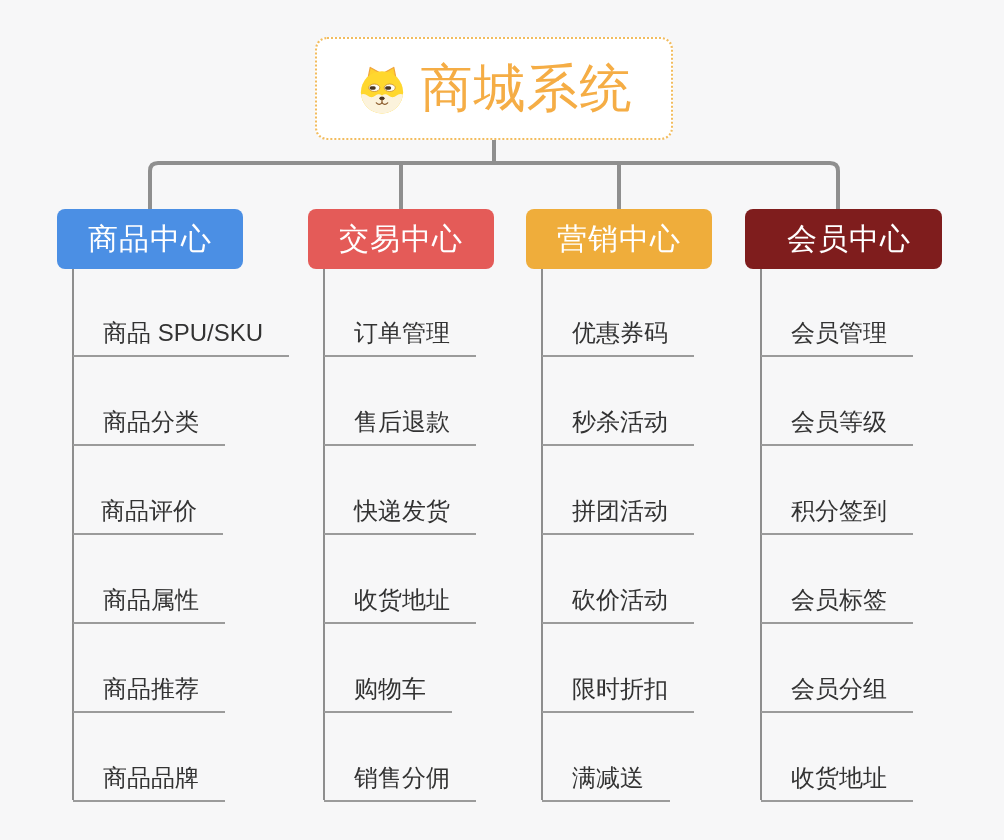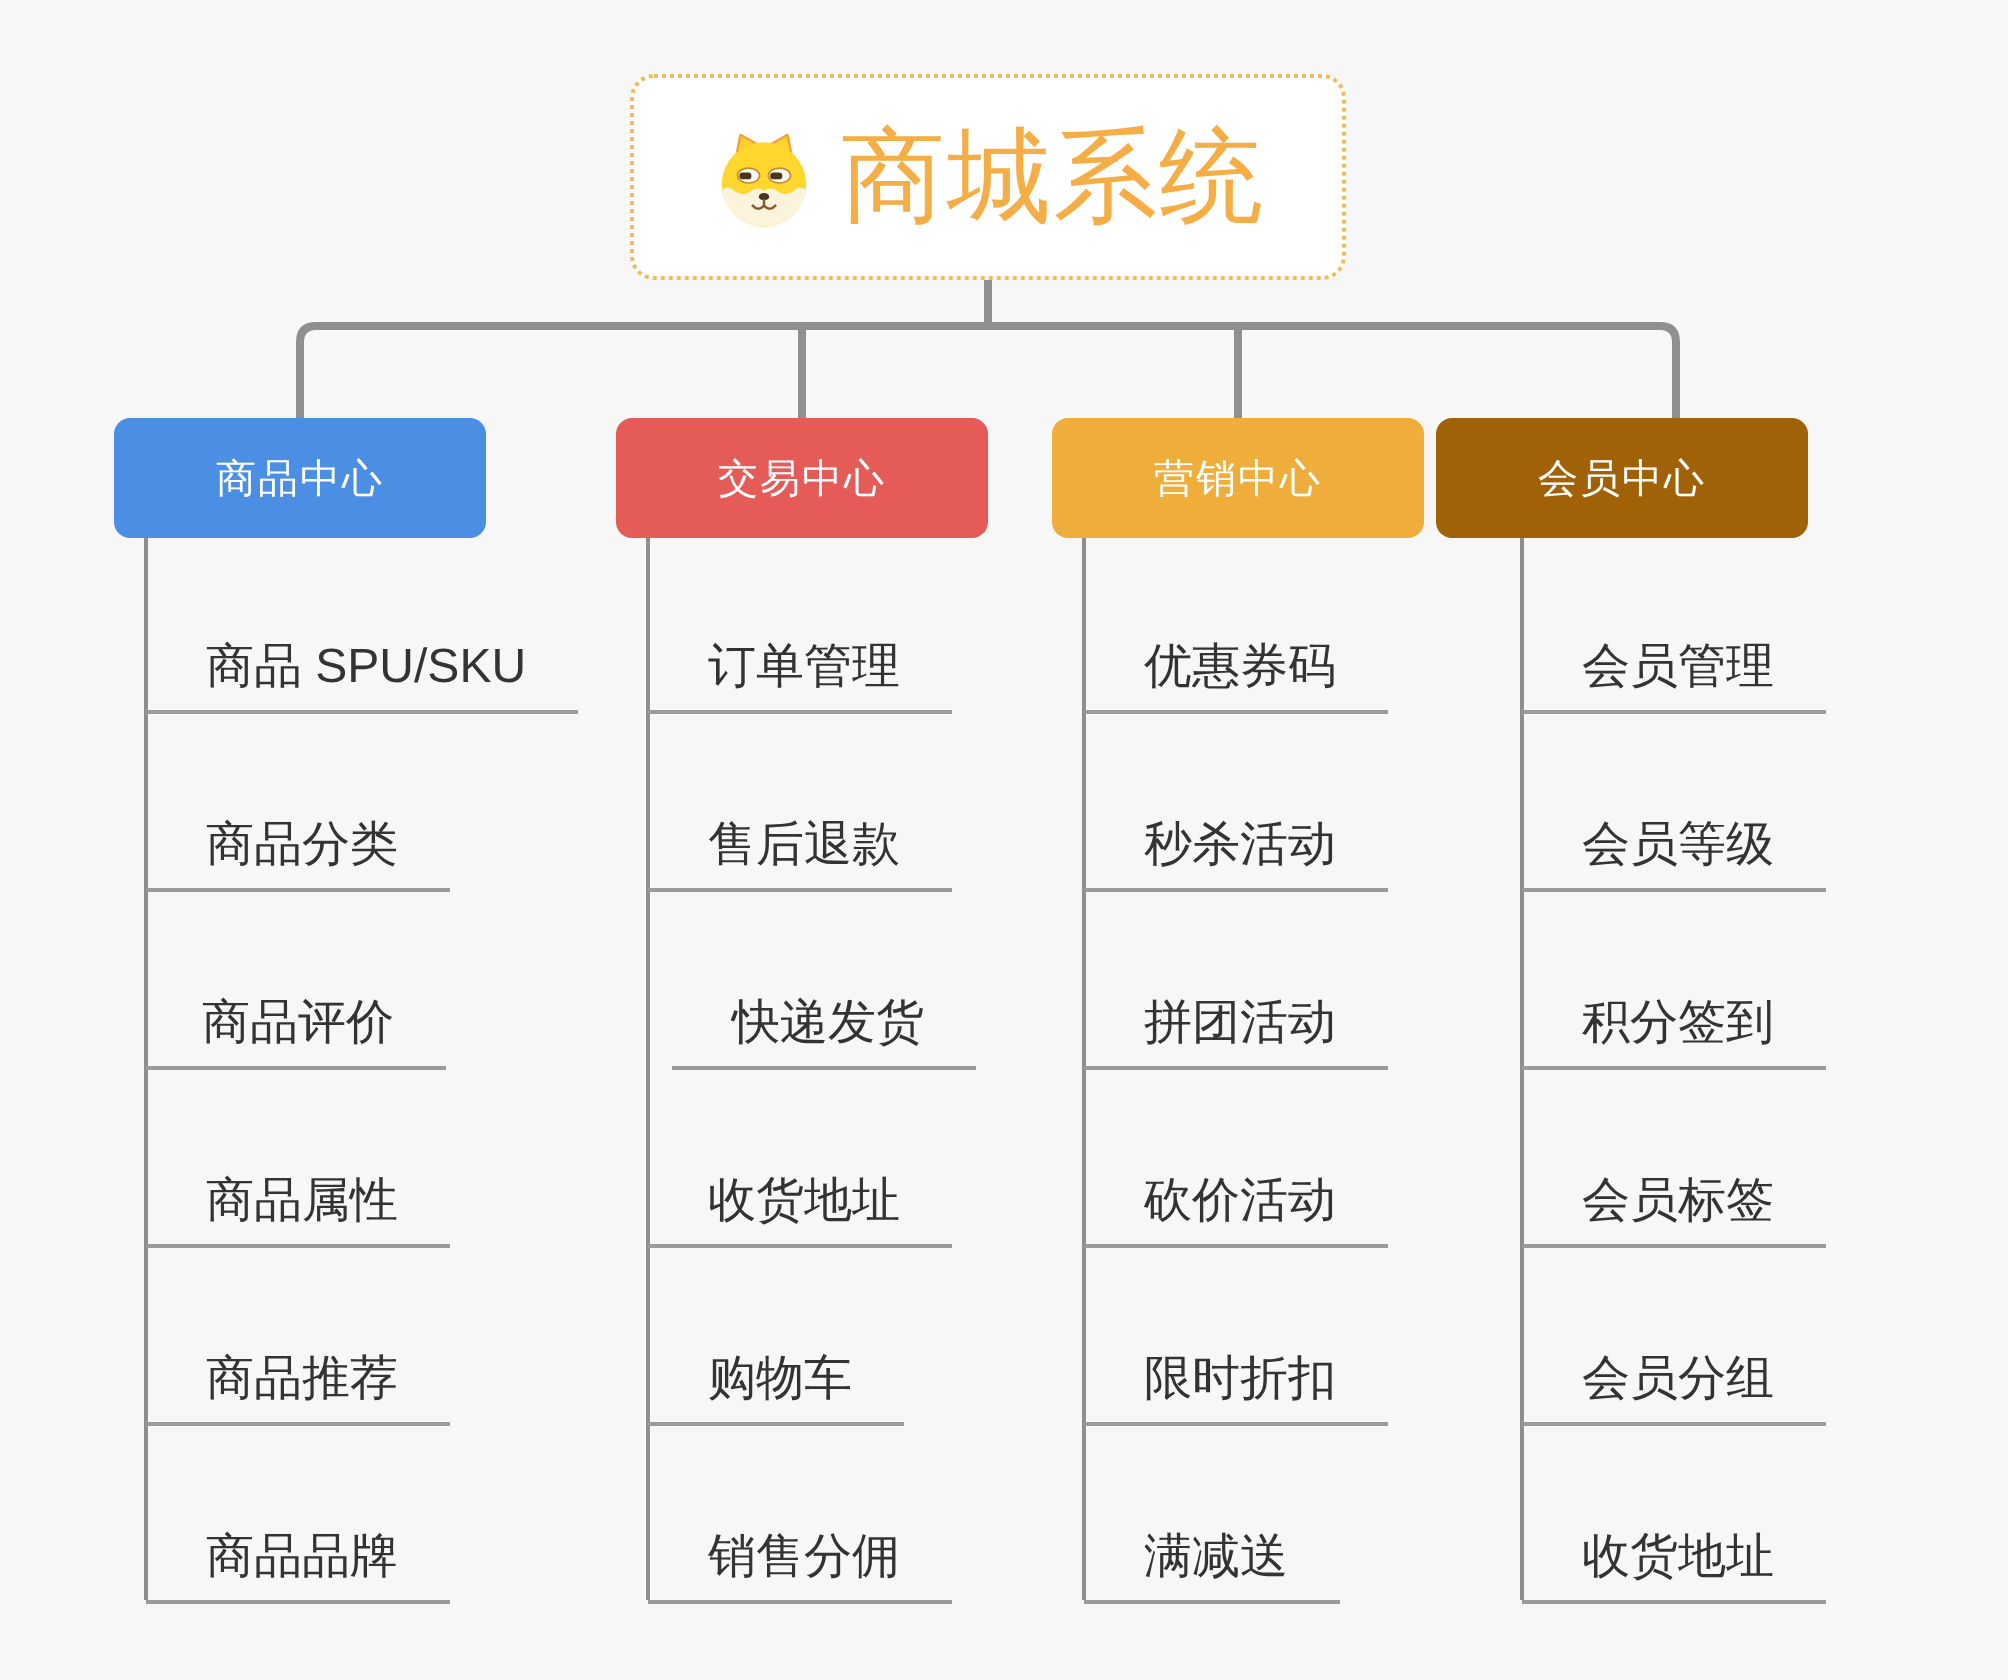--- a/index.html
+++ b/index.html
@@ -37,21 +37,21 @@
     letter-spacing: 1px;
     white-space: nowrap;
   }
   .branch-header {
     position: absolute;
     top: 209px;
     width: 186px; height: 60px;
     border-radius: 8px;
     display: flex; align-items: center; justify-content: center;
     color: #ffffff;
-    font-size: 20px;
+    font-size: 30px;
     letter-spacing: 1px;
     z-index: 2;
     white-space: nowrap;
   }
   .trunk {
     position: absolute;
     width: 2px;
     background: #8e8e8e;
     z-index: 1;
   }
@@ -107,33 +107,33 @@
       <div class="tree-item" style="left: 73px; top: 315px; color: rgb(51, 51, 51); border-bottom-color: rgb(155, 155, 155);">商品 SPU/SKU</div>
       <div class="tree-item" style="left: 73px; top: 404px; color: rgb(51, 51, 51); border-bottom-color: rgb(155, 155, 155);">商品分类</div>
       <div class="tree-item" style="left: 73px; top: 493px; color: rgb(51, 51, 51); border-bottom-color: rgb(155, 155, 155); padding-left: 28px;">商品评价</div>
       <div class="tree-item" style="left: 73px; top: 582px; color: rgb(51, 51, 51); border-bottom-color: rgb(155, 155, 155);">商品属性</div>
       <div class="tree-item" style="left: 73px; top: 671px; color: rgb(51, 51, 51); border-bottom-color: rgb(155, 155, 155);">商品推荐</div>
       <div class="tree-item" style="left: 73px; top: 760px; color: rgb(51, 51, 51); border-bottom-color: rgb(155, 155, 155);">商品品牌</div>
       <div class="branch-header" style="left: 308px; background: rgb(228, 91, 88);">交易中心</div>
       <div class="trunk" style="left: 323px; top: 269px; height: 531px;"></div>
       <div class="tree-item" style="left: 324px; top: 315px; color: rgb(51, 51, 51); border-bottom-color: rgb(155, 155, 155);">订单管理</div>
       <div class="tree-item" style="left: 324px; top: 404px; color: rgb(51, 51, 51); border-bottom-color: rgb(155, 155, 155);">售后退款</div>
-      <div class="tree-item" style="left: 324px; top: 493px; color: rgb(51, 51, 51); border-bottom-color: rgb(155, 155, 155); margin-left: 12px;">快递发货</div>
+      <div class="tree-item" style="left: 324px; top: 493px; color: rgb(51, 51, 51); border-bottom-color: rgb(155, 155, 155);">快递发货</div>
       <div class="tree-item" style="left: 324px; top: 582px; color: rgb(51, 51, 51); border-bottom-color: rgb(155, 155, 155);">收货地址</div>
       <div class="tree-item" style="left: 324px; top: 671px; color: rgb(51, 51, 51); border-bottom-color: rgb(155, 155, 155);">购物车</div>
       <div class="tree-item" style="left: 324px; top: 760px; color: rgb(51, 51, 51); border-bottom-color: rgb(155, 155, 155);">销售分佣</div>
       <div class="branch-header" style="left: 526px; background: rgb(239, 173, 59);">营销中心</div>
       <div class="trunk" style="left: 541px; top: 269px; height: 531px;"></div>
       <div class="tree-item" style="left: 542px; top: 315px; color: rgb(51, 51, 51); border-bottom-color: rgb(155, 155, 155);">优惠券码</div>
       <div class="tree-item" style="left: 542px; top: 404px; color: rgb(51, 51, 51); border-bottom-color: rgb(155, 155, 155);">秒杀活动</div>
       <div class="tree-item" style="left: 542px; top: 493px; color: rgb(51, 51, 51); border-bottom-color: rgb(155, 155, 155);">拼团活动</div>
       <div class="tree-item" style="left: 542px; top: 582px; color: rgb(51, 51, 51); border-bottom-color: rgb(155, 155, 155);">砍价活动</div>
       <div class="tree-item" style="left: 542px; top: 671px; color: rgb(51, 51, 51); border-bottom-color: rgb(155, 155, 155);">限时折扣</div>
       <div class="tree-item" style="left: 542px; top: 760px; color: rgb(51, 51, 51); border-bottom-color: rgb(155, 155, 155);">满减送</div>
-      <div class="branch-header" style="left: 718px; background: #a16207;">会员中心</div>
+      <div class="branch-header" style="left: 745px; background: #7f1d1d; padding-left: 11px;">会员中心</div>
       <div class="trunk" style="left: 760px; top: 269px; height: 531px;"></div>
       <div class="tree-item" style="left: 761px; top: 315px; color: rgb(51, 51, 51); border-bottom-color: rgb(155, 155, 155);">会员管理</div>
       <div class="tree-item" style="left: 761px; top: 404px; color: rgb(51, 51, 51); border-bottom-color: rgb(155, 155, 155);">会员等级</div>
       <div class="tree-item" style="left: 761px; top: 493px; color: rgb(51, 51, 51); border-bottom-color: rgb(155, 155, 155);">积分签到</div>
       <div class="tree-item" style="left: 761px; top: 582px; color: rgb(51, 51, 51); border-bottom-color: rgb(155, 155, 155);">会员标签</div>
       <div class="tree-item" style="left: 761px; top: 671px; color: rgb(51, 51, 51); border-bottom-color: rgb(155, 155, 155);">会员分组</div>
       <div class="tree-item" style="left: 761px; top: 760px; color: rgb(51, 51, 51); border-bottom-color: rgb(155, 155, 155);">收货地址</div>
     </div>
 
 </div>

